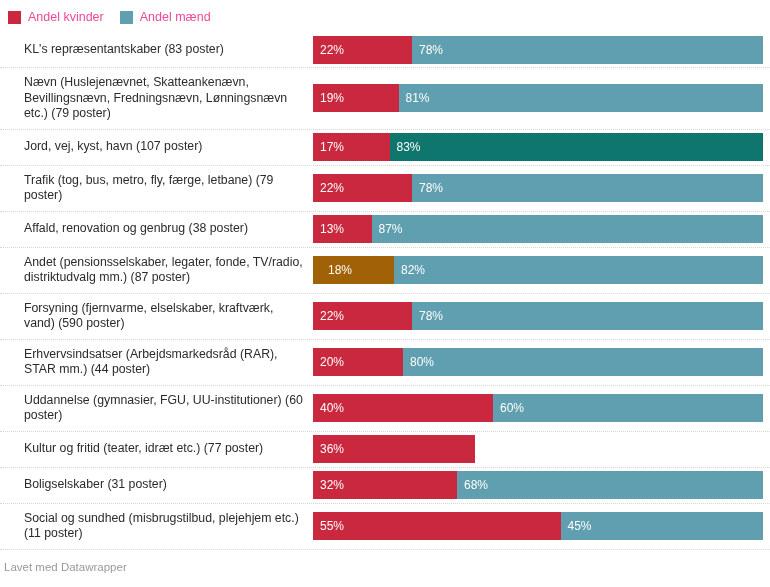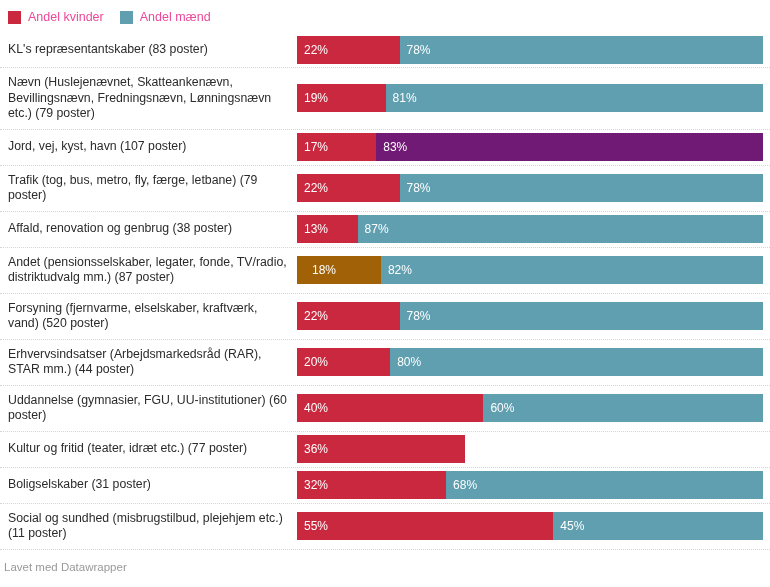--- a/index.html
+++ b/index.html
@@ -66,20 +66,21 @@
     border-top: none;
   }
   .row-label {
     width: 297px;
     flex: 0 0 297px;
     box-sizing: border-box;
     padding: 7px 10px 7px 8px;
     font-size: 12.3px;
     line-height: 15.5px;
     color: #2b2b2b;
+    margin-left: 16px;
   }
   .row-bar {
     position: relative;
     flex: 1 1 auto;
     height: 28px;
     display: flex;
     margin-right: 7px;
   }
   .seg {
     height: 28px;
@@ -143,21 +144,21 @@
             <span class="seg-value">81%</span>
           </div>
         </div>
       </div>
       <div class="row">
         <div class="row-label">Jord, vej, kyst, havn (107 poster)</div>
         <div class="row-bar">
           <div class="seg" style="background: rgb(201, 40, 62); width: 17%;">
             <span class="seg-value">17%</span>
           </div>
-          <div class="seg" style="background: #701a75; width: 83%;">
+          <div class="seg" style="background: #0f766e; width: 83%;">
             <span class="seg-value">83%</span>
           </div>
         </div>
       </div>
       <div class="row">
         <div class="row-label">Trafik (tog, bus, metro, fly, færge, letbane) (79 poster)</div>
         <div class="row-bar">
           <div class="seg" style="background: rgb(201, 40, 62); width: 22%;">
             <span class="seg-value">22%</span>
           </div>
@@ -182,21 +183,21 @@
         <div class="row-bar">
           <div class="seg" style="background: #a16207; width: 18%; padding-left: 8px;">
             <span class="seg-value">18%</span>
           </div>
           <div class="seg" style="background: rgb(95, 159, 175); width: 82%;">
             <span class="seg-value">82%</span>
           </div>
         </div>
       </div>
       <div class="row">
-        <div class="row-label">Forsyning (fjernvarme, elselskaber, kraftværk, vand) (520 poster)</div>
+        <div class="row-label">Forsyning (fjernvarme, elselskaber, kraftværk, vand) (590 poster)</div>
         <div class="row-bar">
           <div class="seg" style="background: rgb(201, 40, 62); width: 22%;">
             <span class="seg-value">22%</span>
           </div>
           <div class="seg" style="background: rgb(95, 159, 175); width: 78%;">
             <span class="seg-value">78%</span>
           </div>
         </div>
       </div>
       <div class="row">

